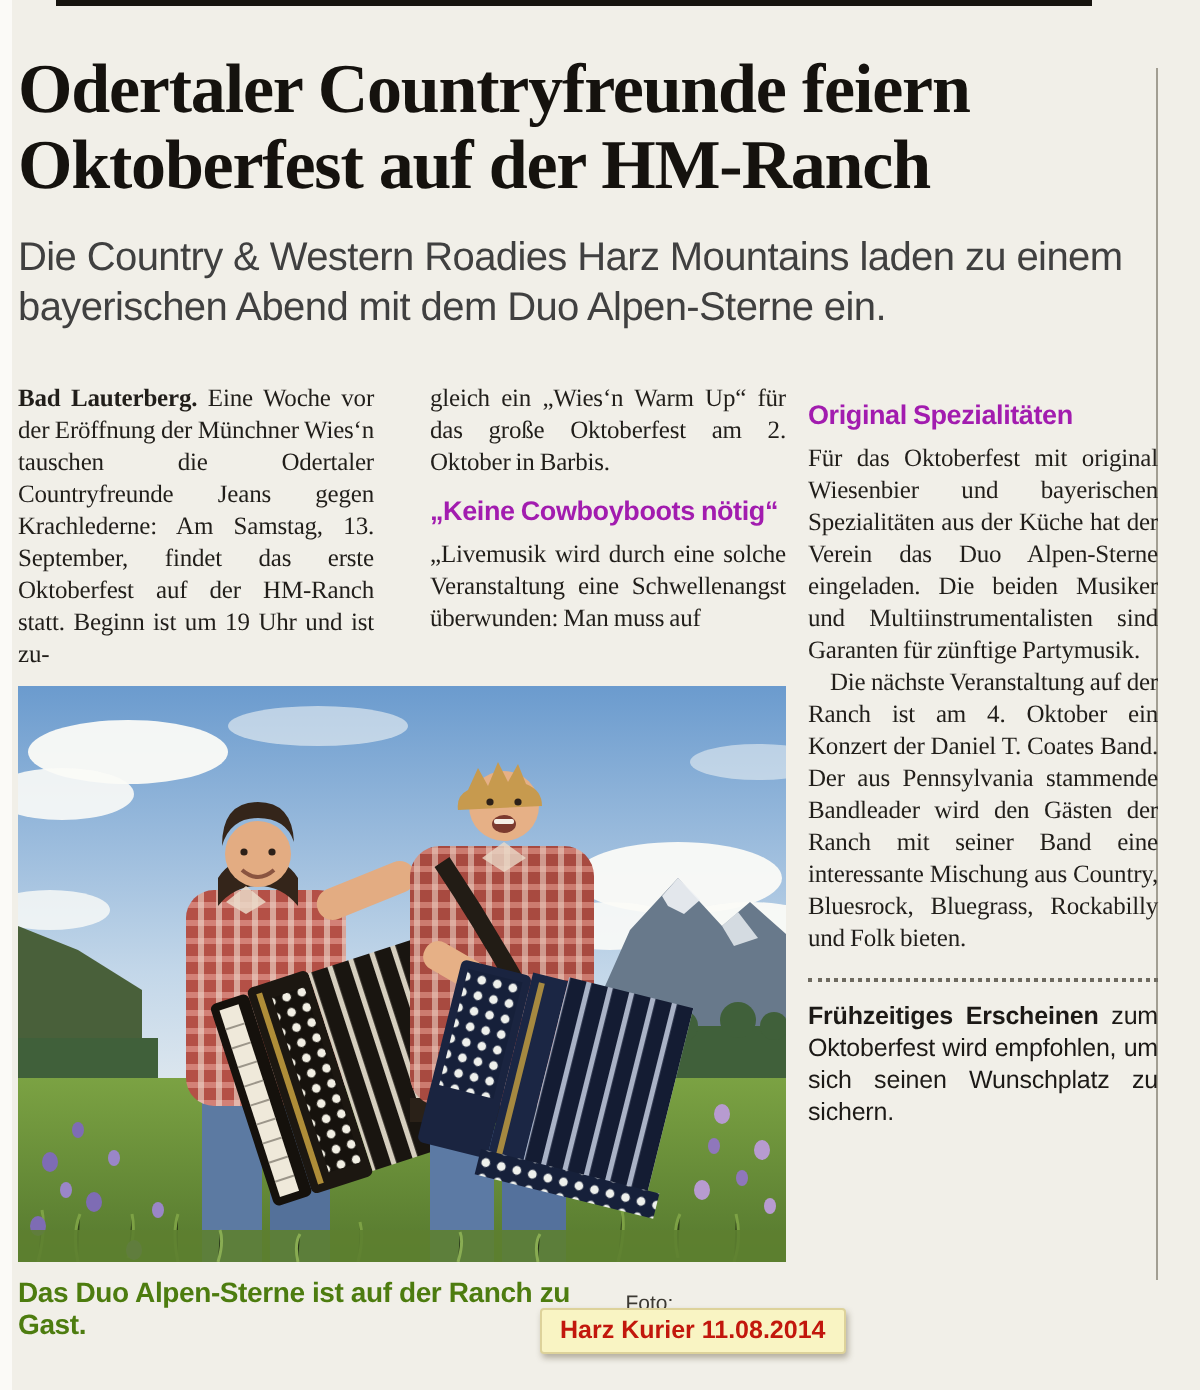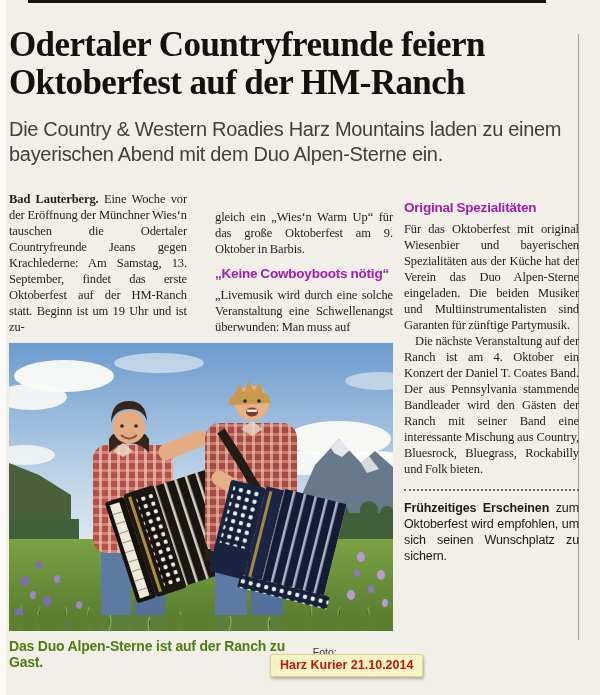--- a/index.html
+++ b/index.html
@@ -8,21 +8,21 @@
   .scan-edge{position:absolute;left:0;top:0;width:6px;height:695px;background:#fbfaf7;}
   .top-rule{position:absolute;left:28px;top:0;width:518px;height:3px;background:#17140f;}
   .v-rule{position:absolute;left:578px;top:34px;width:1px;height:606px;background:#a29e92;}
   .content{position:absolute;left:9px;top:26px;width:570px;}
   .headline{font-family:"Liberation Serif",serif;font-weight:700;color:#15120e;
             font-size:35px;line-height:38px;letter-spacing:-0.6px;white-space:nowrap;}
   .subtitle{margin-top:15px;font-family:"Liberation Sans",sans-serif;font-weight:400;
             color:#404040;font-size:20px;line-height:25px;letter-spacing:-0.3px;white-space:nowrap;}
   .body-flex{display:flex;margin-top:24px;}
   .left-block{width:384px;}
-  .cols{display:flex;gap:28px;align-items:flex-end;}
+  .cols{display:flex;gap:28px;}
   .col{width:184px;}
   .col3{width:176px;margin-left:11px;}
   .bodytext{font-size:12.5px;line-height:16px;text-align:justify;
             letter-spacing:-0.1px;word-spacing:-0.5px;color:#211e1a;}
   .bodytext p{margin:0;}
   .lead{font-weight:700;}
   .subhead{font-family:"Liberation Sans",sans-serif;font-weight:700;font-size:13.5px;
            color:#a21caf;margin:9px 0 5px 0;letter-spacing:-0.2px;}
   .indent{text-indent:11px;}
   figure{margin:8px 0 0 0;}
@@ -57,21 +57,21 @@
       <div>bayerischen Abend mit dem Duo Alpen-Sterne ein.</div>
     </div>
 
     <div class="body-flex">
       <div class="left-block">
         <div class="cols">
           <div class="col bodytext">
             <p><span class="lead">Bad Lauterberg.</span> <span>Eine Woche vor der Eröffnung der Münchner Wies‘n tauschen die Odertaler Countryfreunde Jeans gegen Krachlederne: Am Samstag, 13. September, findet das erste Oktoberfest auf der HM-Ranch statt. Beginn ist um 19 Uhr und ist zu-</span></p>
           </div>
           <div class="col bodytext">
-            <p>gleich ein „Wies‘n Warm Up“ für das große Oktoberfest am 9. Oktober in Barbis.</p>
+            <p>gleich ein „Wies‘n Warm Up“ für das große Oktoberfest am 2. Oktober in Barbis.</p>
             <div class="subhead">„Keine Cowboyboots nötig“</div>
             <p>„Livemusik wird durch eine solche Veranstaltung eine Schwellenangst überwunden: Man muss auf</p>
           </div>
         </div>
 
         <figure>
           <svg class="photo-frame" viewBox="0 0 384 288" xmlns="http://www.w3.org/2000/svg">
             <defs>
               <linearGradient id="sky" x1="0" y1="0" x2="0" y2="1">
                 <stop offset="0" stop-color="#6b9bce"></stop>
@@ -242,14 +242,14 @@
       <div class="col3 bodytext">
         <div class="subhead">Original Spezialitäten</div>
         <p>Für das Oktoberfest mit original Wiesenbier und bayerischen Spezialitäten aus der Küche hat der Verein das Duo Alpen-Sterne eingeladen. Die beiden Musiker und Multiinstrumentalisten sind Garanten für zünftige Partymusik.</p>
         <p class="indent">Die nächste Veranstaltung auf der Ranch ist am 4. Oktober ein Konzert der Daniel T. Coates Band. Der aus Pennsylvania stammende Bandleader wird den Gästen der Ranch mit seiner Band eine interessante Mischung aus Country, Bluesrock, Bluegrass, Rockabilly und Folk bieten.</p>
         <hr class="dotted-sep">
         <p class="footnote"><span class="lead">Frühzeitiges Erscheinen</span><span> zum Oktoberfest wird empfohlen, um sich seinen Wunschplatz zu sichern.</span></p>
       </div>
     </div>
   </div>
 
-  <div class="badge">Harz Kurier 21.10.2014</div>
+  <div class="badge">Harz Kurier 11.08.2014</div>
 </div>
 
 </body></html>

